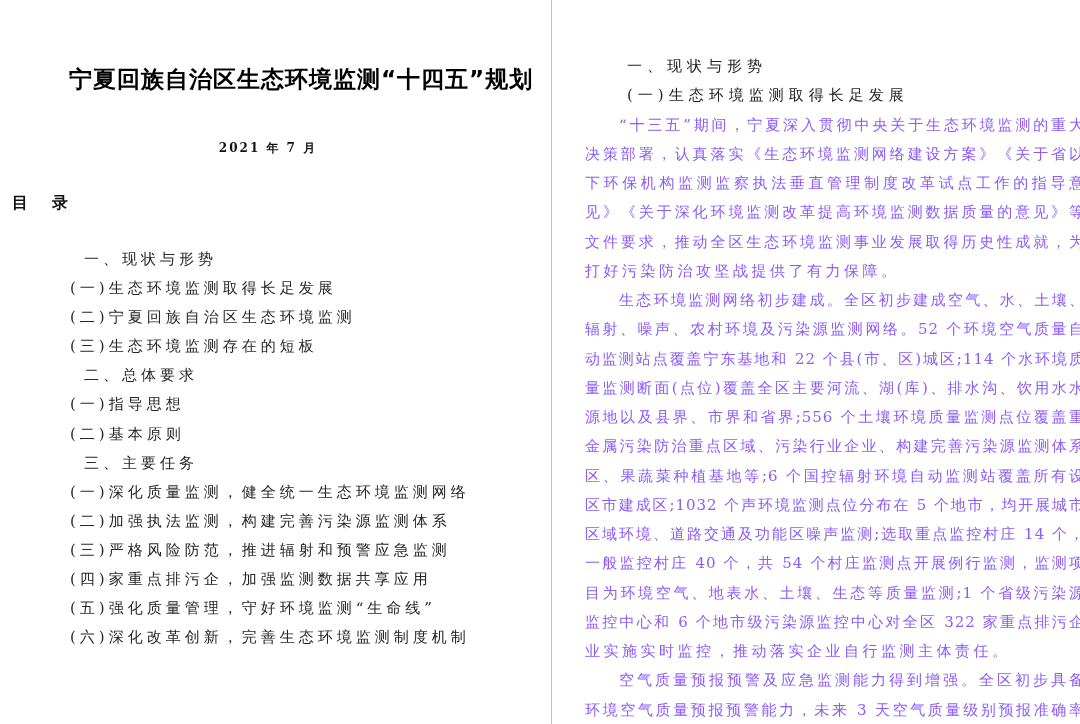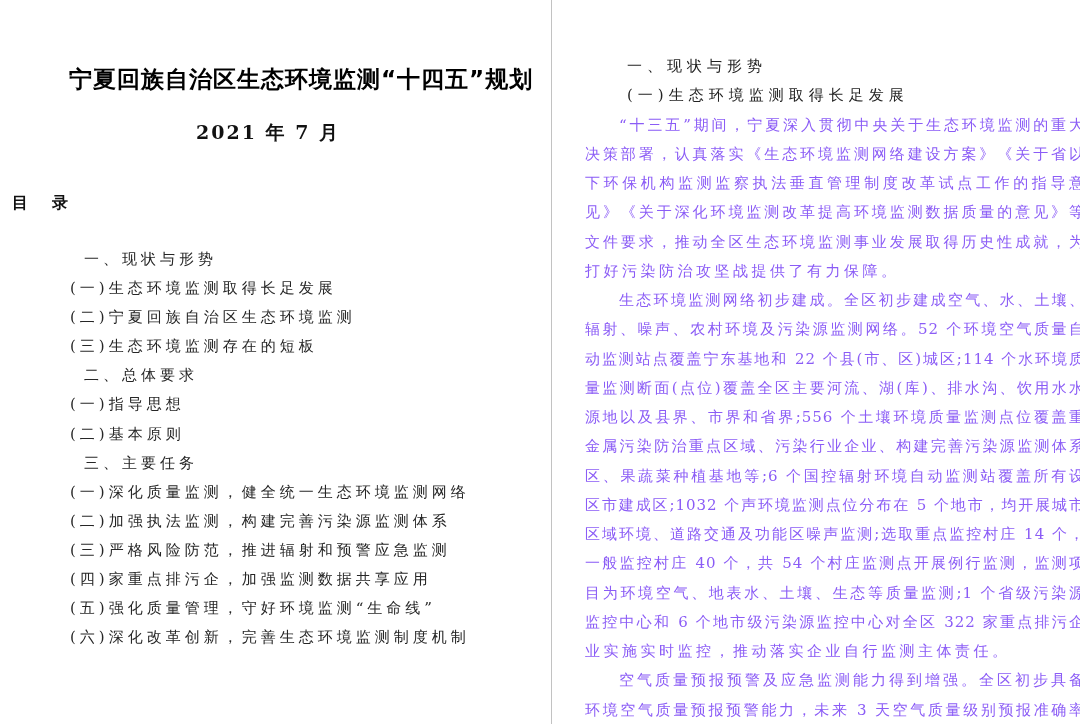--- a/index.html
+++ b/index.html
@@ -43,25 +43,25 @@
     font-family: "DejaVu Sans", sans-serif;
     font-weight: bold;
     font-size: 23px;
     letter-spacing: 1px;
     color: #000000;
     white-space: nowrap;
   }
   .doc-date {
     position: absolute;
     left: 0;
-    top: 120px;
+    top: 140px;
     width: 512px;
     text-align: center;
     font-weight: bold;
-    font-size: 19px;
+    font-size: 12px;
     letter-spacing: 2px;
     color: #111111;
   }
   .toc-heading {
     position: absolute;
     left: 0;
     top: 193px;
     width: 539px;
     text-align: left;
     font-weight: bold;

